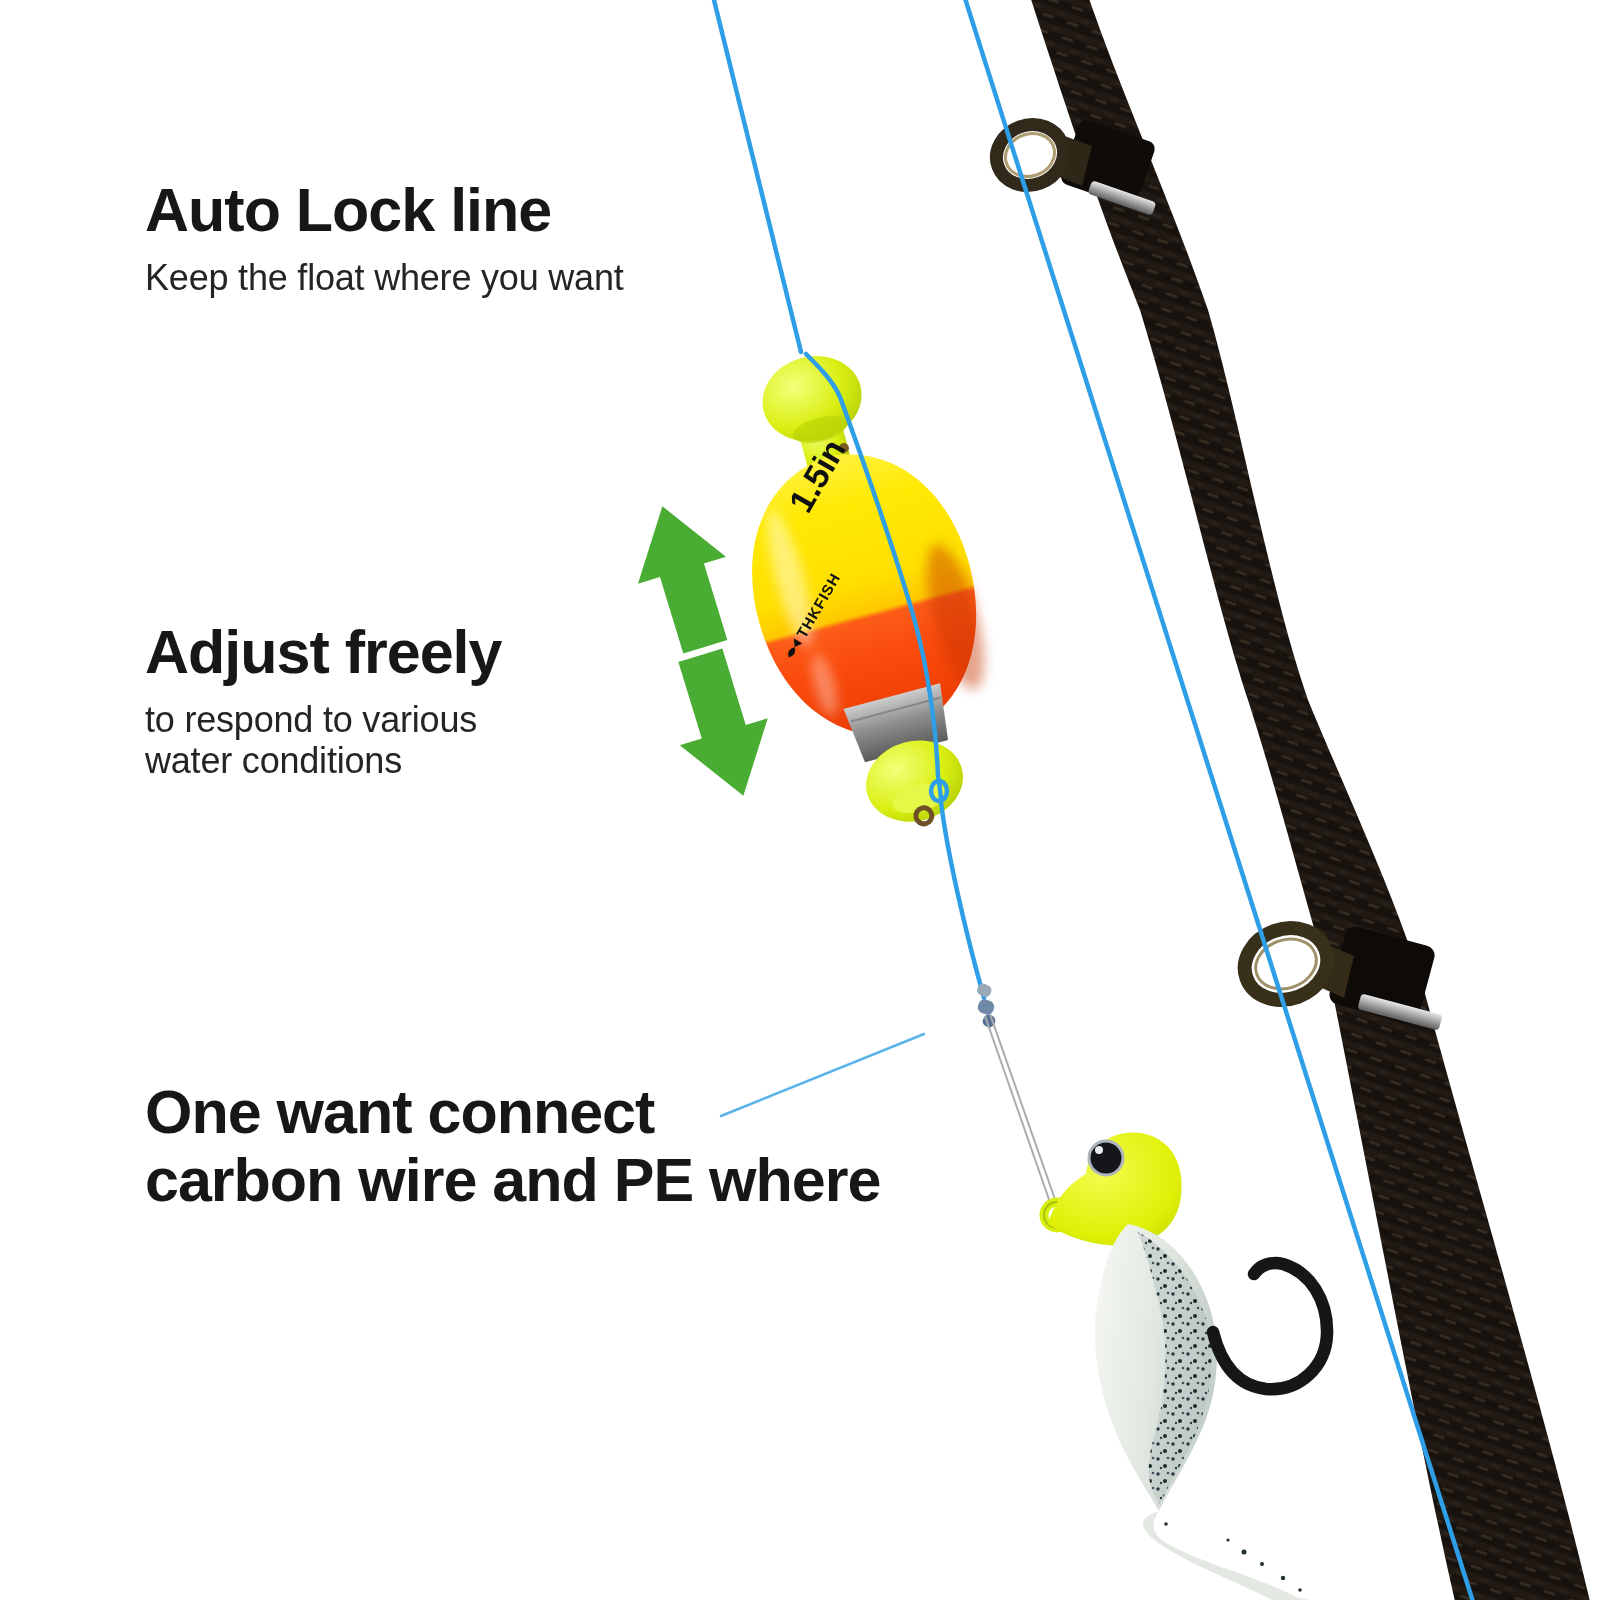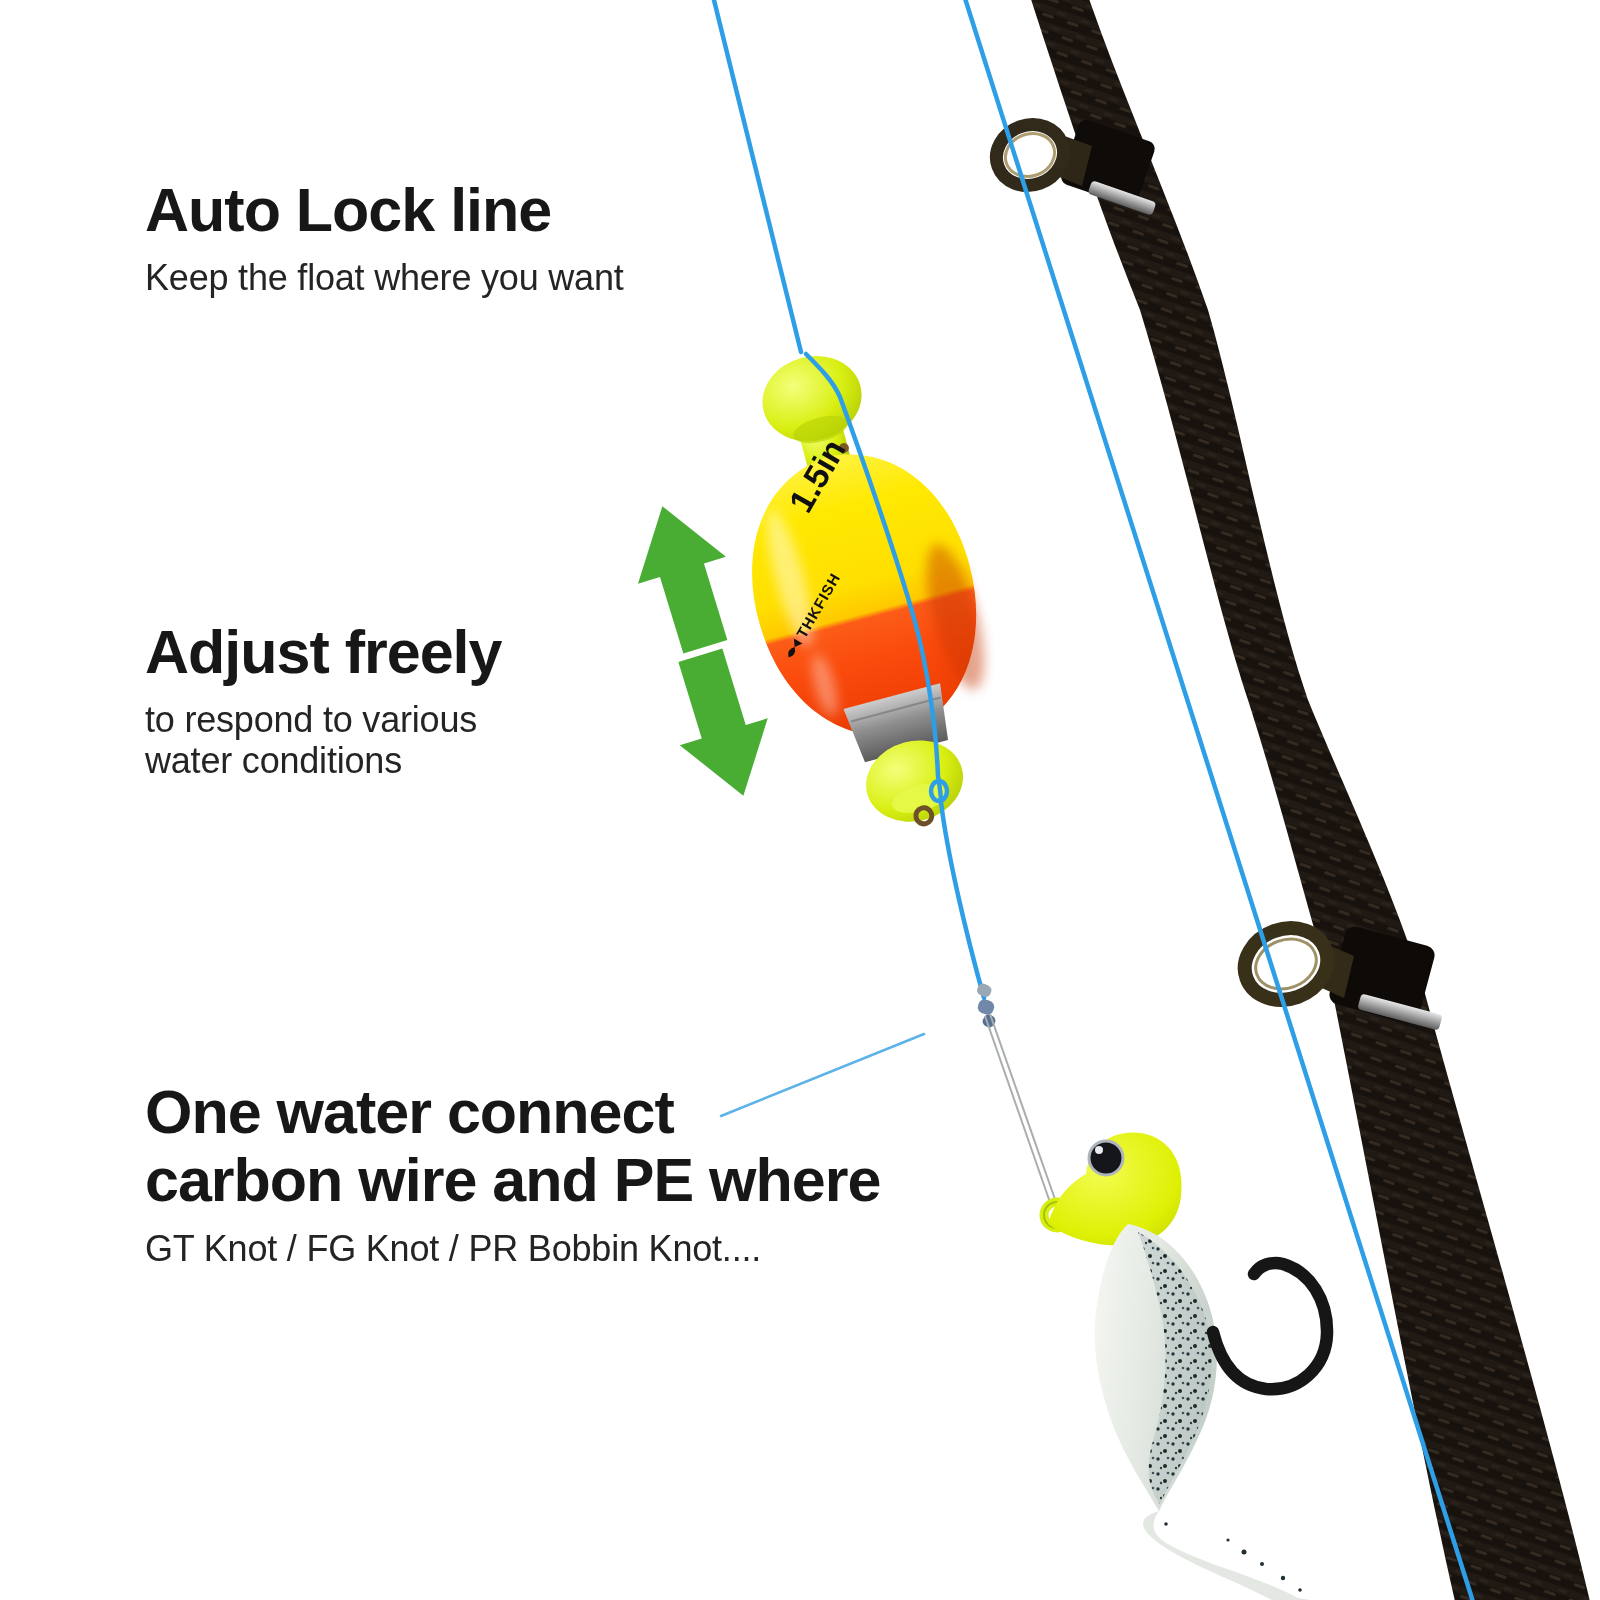--- a/index.html
+++ b/index.html
@@ -177,19 +177,18 @@
   </div>
 </div>
 
 <div class="caption b1">
   <div class="h">Auto Lock line</div>
   <div class="s">Keep the float where you want</div>
 </div>
 
 <div class="caption b3">
   <div class="h">
-    <div>One water connect</div>
+    <div>One want connect</div>
     <div>carbon wire and PE where</div>
   </div>
-  <div class="s">GT Knot / FG Knot / PR Bobbin Knot....</div>
 </div>
 
 </div>
 
 </body></html>

